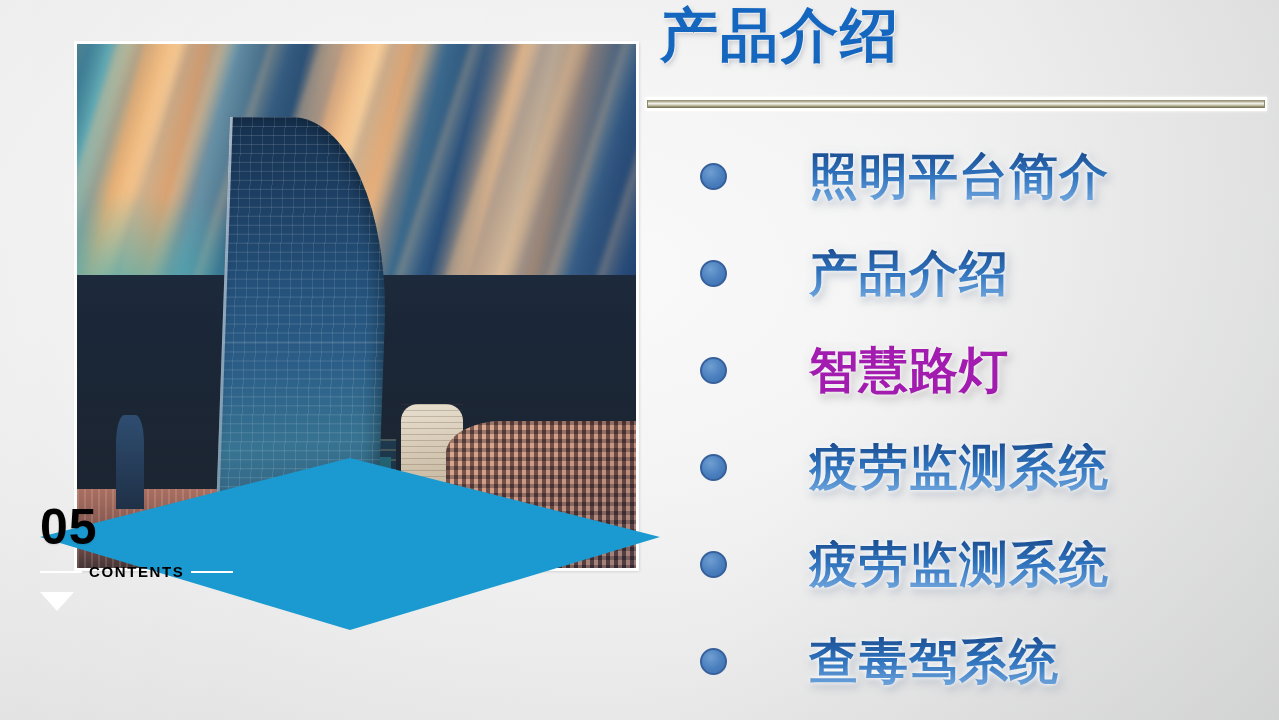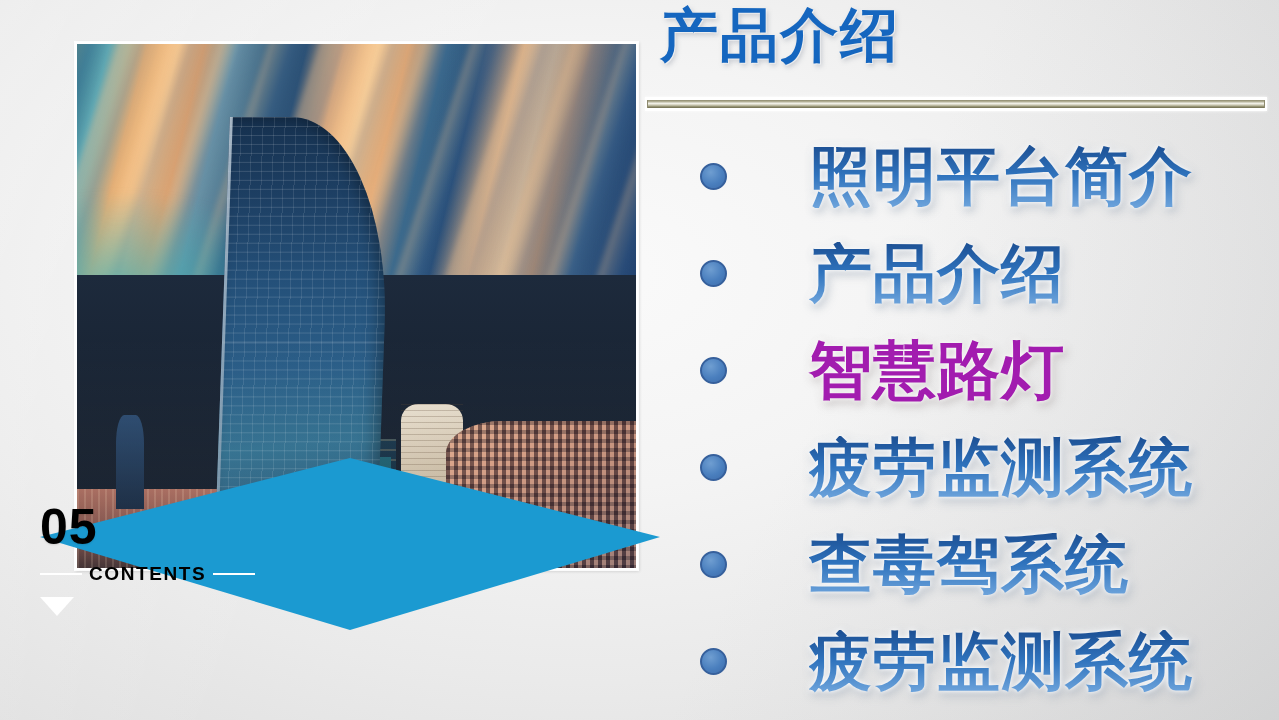--- a/index.html
+++ b/index.html
@@ -268,21 +268,21 @@
     gap: 7px;
     margin-top: 11px;
   }
   .badge-rule {
     display: block;
     width: 42px;
     height: 2px;
     background: #ffffff;
   }
   .badge-sub {
-    font-size: 19px;
+    font-size: 15px;
     font-weight: bold;
     letter-spacing: 1.6px;
   }
   .badge-caret {
     margin-top: 12px;
     width: 0; height: 0;
     border-left: 17px solid transparent;
     border-right: 17px solid transparent;
     border-top: 19px solid #ffffff;
   }
@@ -346,21 +346,21 @@
     width: 27px;
     height: 27px;
     border-radius: 50%;
     background: radial-gradient(circle at 38% 32%, #6f9ed1 0%, #4a7fbe 55%, #3d6cab 100%);
     border: 2px solid #36609c;
     box-sizing: border-box;
     flex: 0 0 auto;
   }
   .item-label {
     margin-left: 82px;
-    font-size: 63px;
+    font-size: 49px;
     font-weight: bold;
     line-height: 1;
     letter-spacing: 1px;
     white-space: nowrap;
   }
   .item-label.blue {
     color: #2b6cb8;
     background: linear-gradient(to bottom, #1c4f93 0%, #2f73bd 48%, #6ea4dc 100%);
     -webkit-background-clip: text;
     background-clip: text;
@@ -442,23 +442,23 @@
       <span class="item-label red">智慧路灯</span>
     </div>
 
     <div class="list-item">
       <span class="bullet"></span>
       <span class="item-label blue">疲劳监测系统</span>
     </div>
 
     <div class="list-item">
       <span class="bullet"></span>
+      <span class="item-label blue">疲劳监测系统</span>
+    </div>
+
+    <div class="list-item">
+      <span class="bullet"></span>
       <span class="item-label blue">查毒驾系统</span>
     </div>
 
-    <div class="list-item">
-      <span class="bullet"></span>
-      <span class="item-label blue">疲劳监测系统</span>
-    </div>
-
   </div>
 
 </div>
 
 </body></html>

